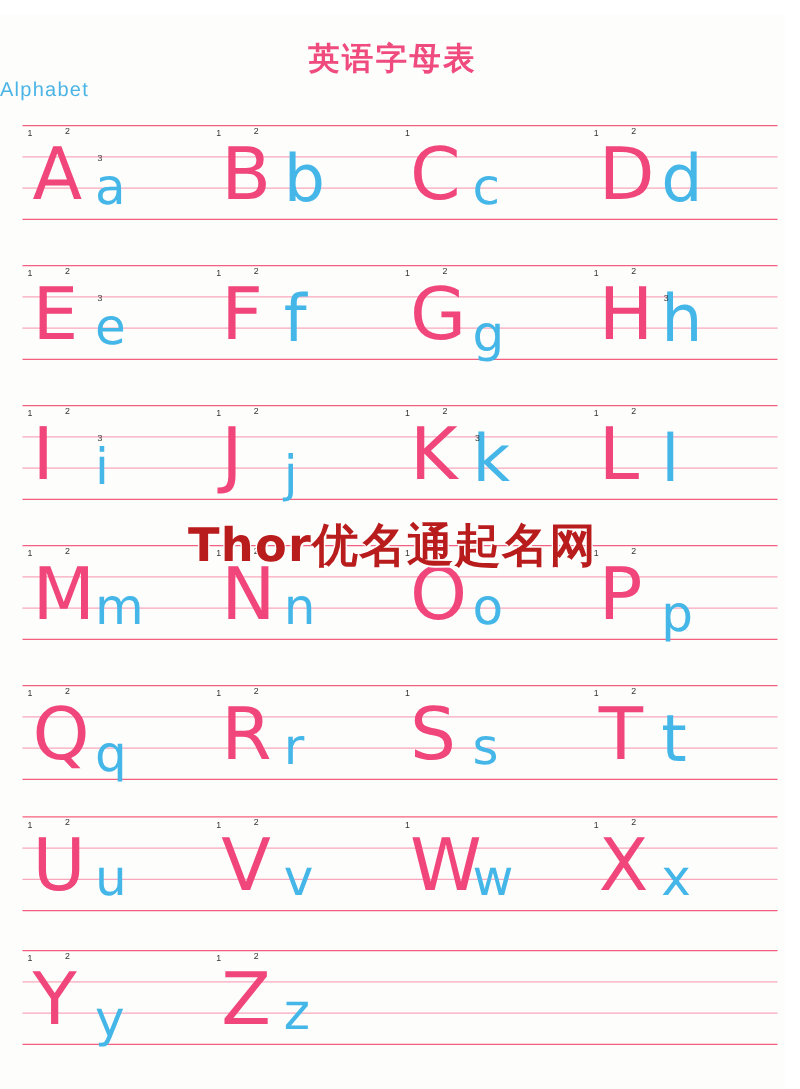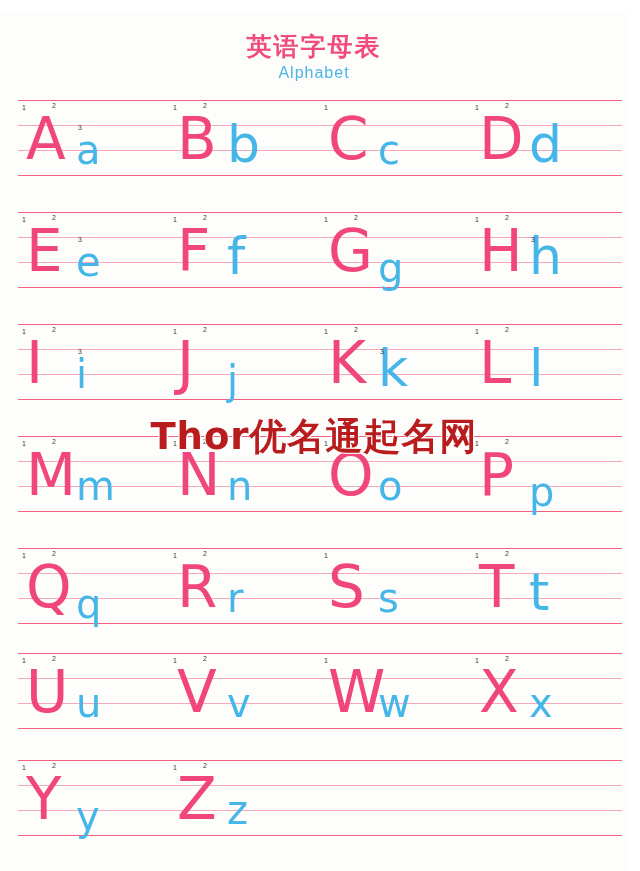--- a/index.html
+++ b/index.html
@@ -33,21 +33,20 @@
     font-weight: bold;
     color: #ef4b7e;
     letter-spacing: 2px;
     font-family: "DejaVu Sans", sans-serif;
   }
   .title-en {
     position: absolute;
     top: 52px;
     left: 0;
     width: 100%;
-    text-align: center;
     font-size: 16px;
     color: #4bb4e6;
     letter-spacing: 1px;
   }
   
   .stave {
     position: absolute;
     left: 18px;
     width: 604px;
     height: 92px;

